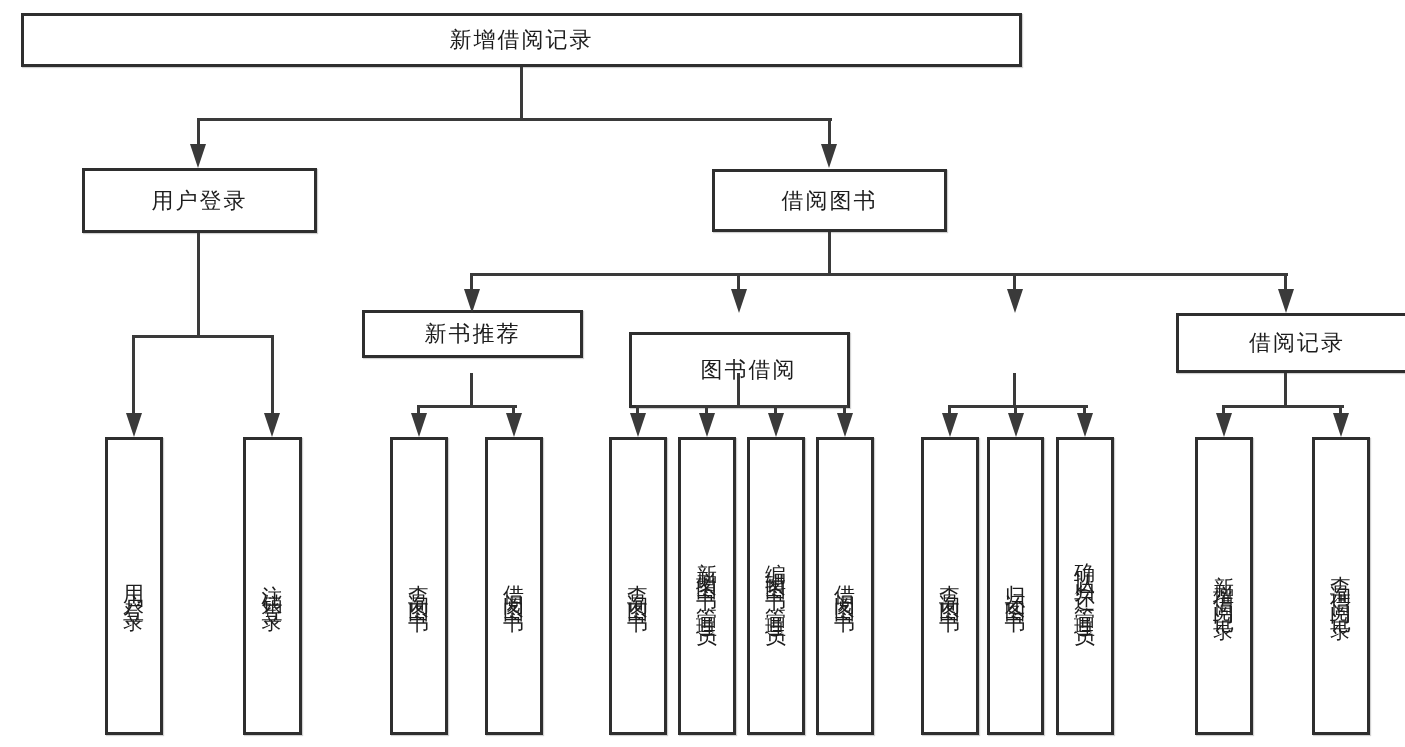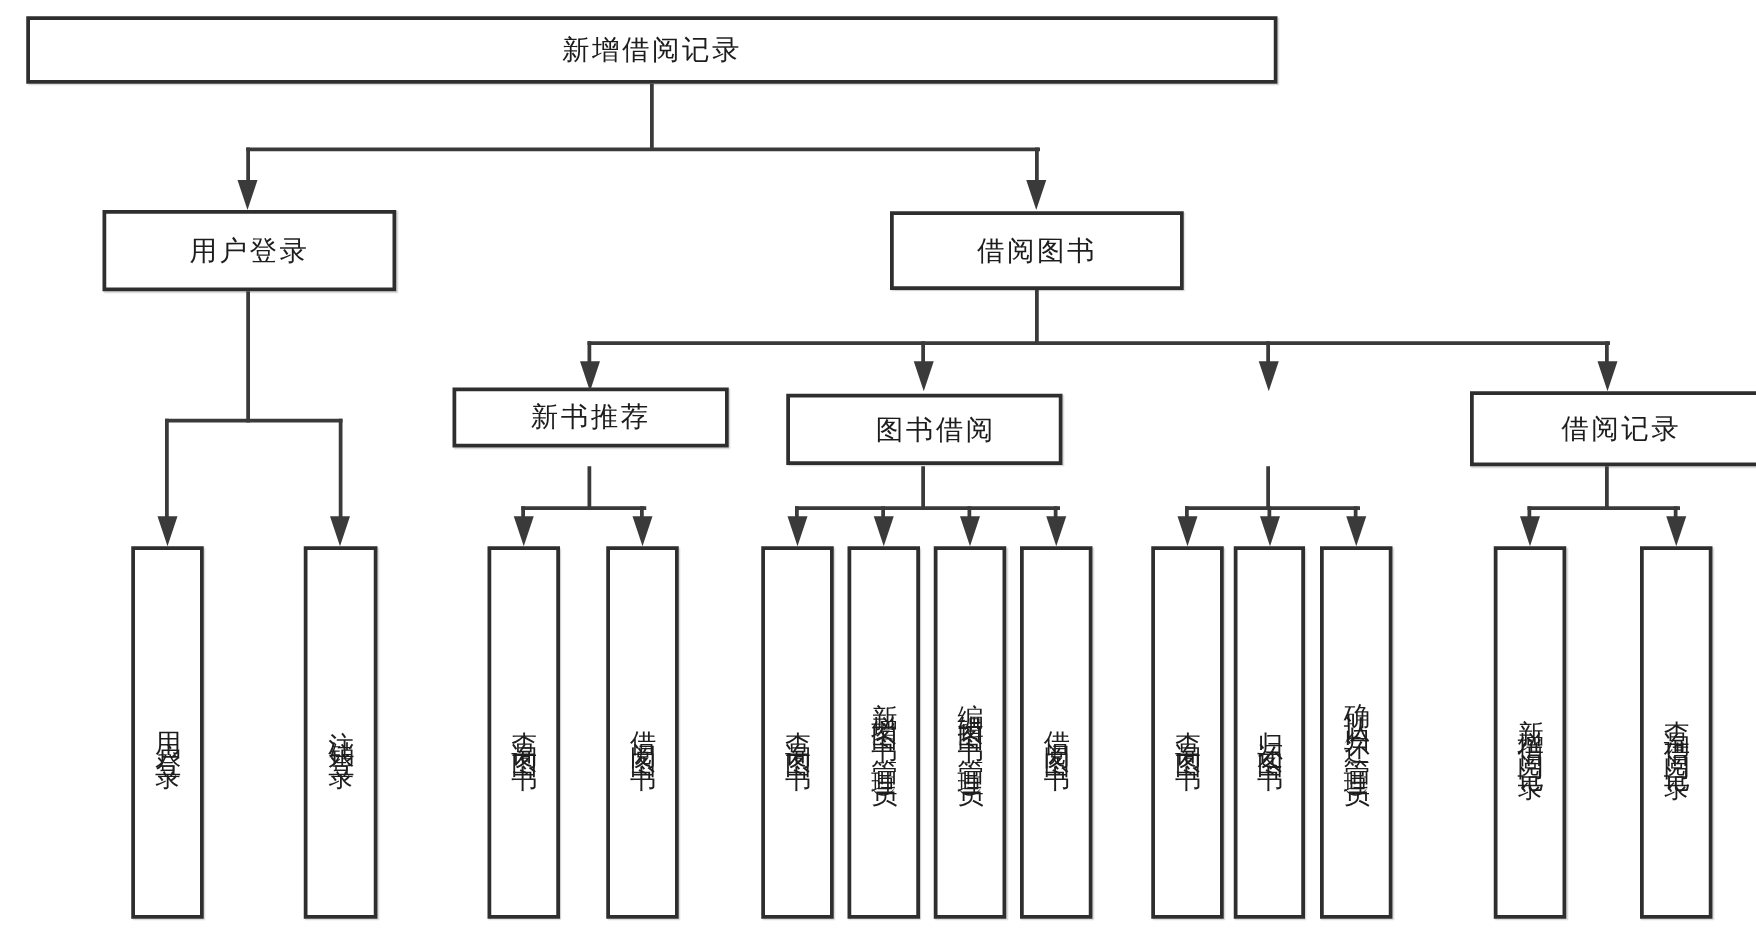--- a/index.html
+++ b/index.html
@@ -39,21 +39,21 @@
 <div class="stage">
 
   <div class="box hbox" style="left:21px;top:13px;width:1001px;height:54px;">新增借阅记录</div>
 
   <div class="box hbox" style="left:82px;top:168px;width:235px;height:65px;">用户登录</div>
 
   <div class="box hbox" style="left:712px;top:169px;width:235px;height:63px;">借阅图书</div>
 
   <div class="box hbox" style="left:362px;top:310px;width:221px;height:48px;text-align:center;">新书推荐</div>
 
-  <div class="box hbox" style="left:629px;top:315px;width:221px;height:57px;padding-left:18px;">图书借阅</div>
+  <div class="box hbox" style="left:629px;top:332px;width:221px;height:76px;padding-left:18px;">图书借阅</div>
 
 
   <div class="box hbox" style="left:1176px;top:313px;width:242px;height:60px;">借阅记录</div>
 
   <div class="box vbox" style="left:105px;top:437px;width:58px;height:298px;">
     <span class="vtxt">用户登录</span>
   </div>
 
   <div class="box vbox" style="left:243px;top:437px;width:59px;height:298px;">
     <span class="vtxt">注销登录</span>

